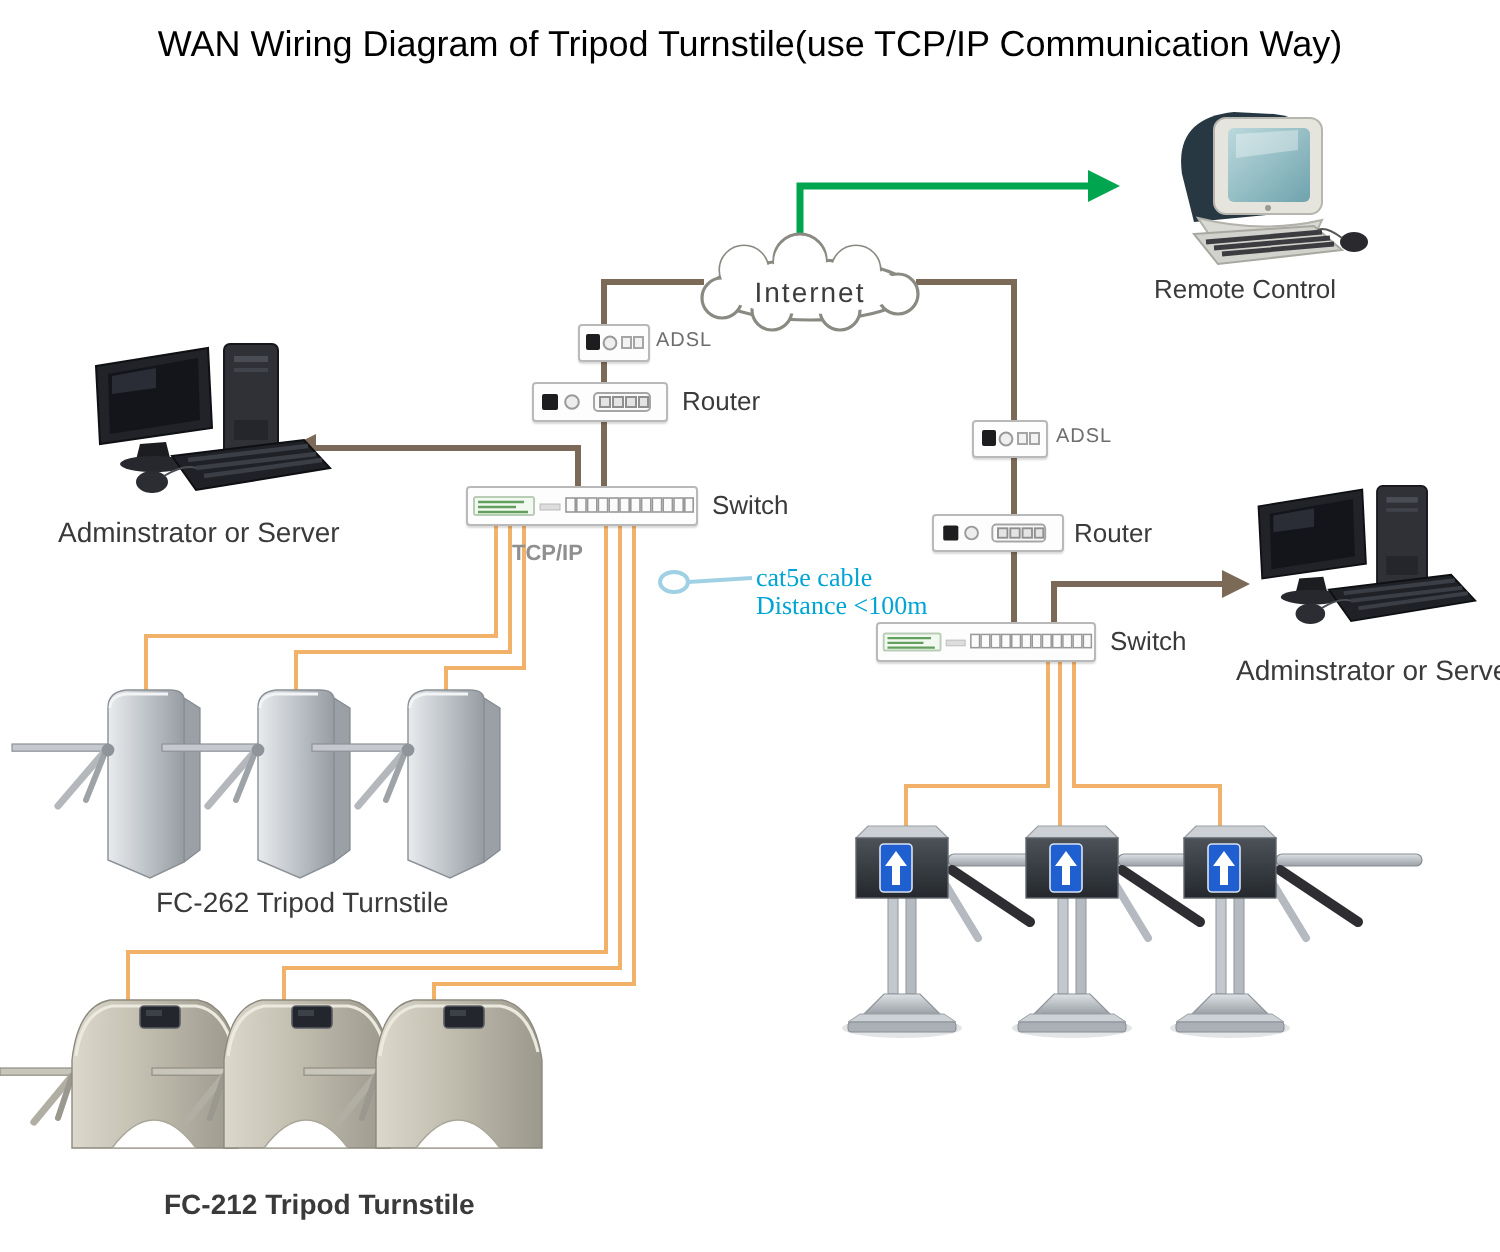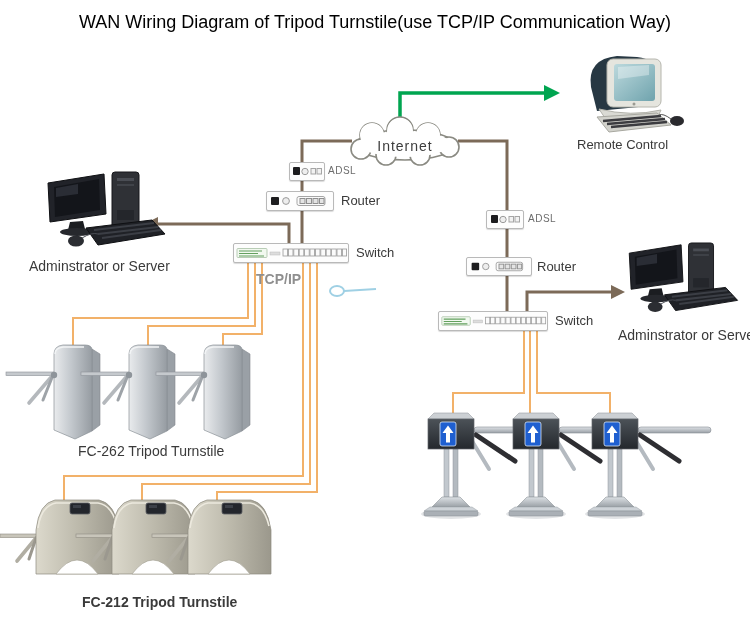--- a/index.html
+++ b/index.html
@@ -7,21 +7,21 @@
     position:relative;width:750px;height:626px;background:#ffffff;
     font-family:"Liberation Sans",sans-serif;overflow:hidden;
   }
   .title{
     position:absolute;left:0;top:12px;width:750px;text-align:center;
     font-size:18px;font-weight:normal;color:#000;letter-spacing:0px;
   }
   .overlay{position:absolute;left:0;top:0;width:750px;height:626px;}
   .lbl{position:absolute;color:#3a3a3a;font-size:13px;white-space:nowrap;}
   .lbl-sm{position:absolute;color:#6d6d6d;font-size:10px;white-space:nowrap;letter-spacing:.5px;}
-  .lbl-tcpip{position:absolute;color:#8f8f8f;font-size:14px;font-weight:bold;white-space:nowrap;}
+  .lbl-tcpip{position:absolute;color:#8f8f8f;font-size:11px;font-weight:bold;white-space:nowrap;}
   .note{position:absolute;font-family:"Liberation Serif",serif;font-size:13px;color:#00a5d5;white-space:nowrap;line-height:14px;}
   .device{position:absolute;background:#fdfdfd;border:1px solid #b9b9b9;border-radius:2px;box-shadow:0 1px 1px rgba(0,0,0,.15);}
   .device svg{display:block;width:100%;height:100%;}
   .cloudbox{position:absolute;left:338px;top:116px;width:134px;height:56px;}
   .cloudbox .cloudlabel{
     position:absolute;left:0;top:22px;width:134px;text-align:center;
     font-size:14px;color:#3c3c3c;letter-spacing:1px;
   }
   .art{position:absolute;}
   .art svg{display:block;}
@@ -230,20 +230,24 @@
           <rect x="86.8" y="5" width="4.6" height="7"></rect>
         <rect x="92.2" y="5" width="4.6" height="7"></rect>
           <rect x="97.6" y="5" width="4.6" height="7"></rect>
         <rect x="103" y="5" width="4.6" height="7"></rect>
           <rect x="108.4" y="5" width="4.2" height="7"></rect>
       </g>
     </svg>
   </div>
   <div class="lbl" style="left:555px;top:313px;">Switch</div>
 
+  <div class="note" style="left:378px;top:282px;">
+    <div>cat5e cable</div>
+    <div>Distance &lt;100m</div>
+  </div>
 
   <div class="art" style="left:0px;top:336px;width:280px;height:112px;">
     <svg viewBox="0 0 280 112" width="280" height="112">
       <defs>
         <linearGradient id="g262" x1="0" y1="0" x2="1" y2="0">
           <stop offset="0" stop-color="#e9ebed"></stop>
             <stop offset="0.45" stop-color="#c3c8cd"></stop>
             <stop offset="1" stop-color="#969ca2"></stop>
         </linearGradient>
         <symbol id="t262" overflow="visible">

